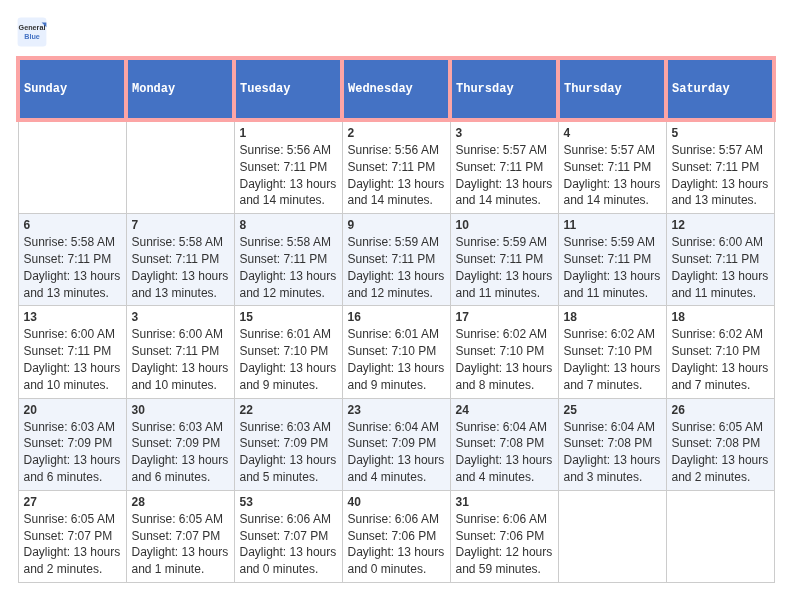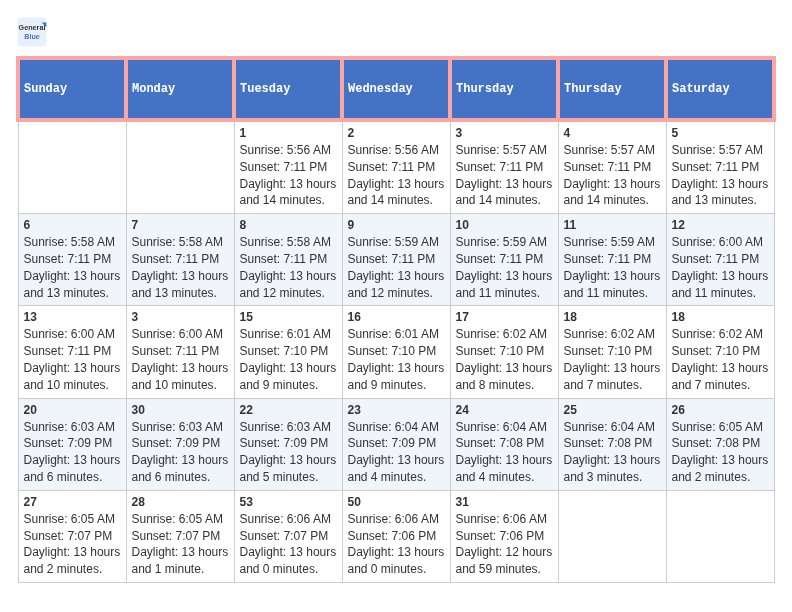--- a/index.html
+++ b/index.html
@@ -294,21 +294,21 @@
 Sunset: 7:07 PM
 Daylight: 13 hours and 1 minute.</div>
         </td>
         <td>
           <span class="day-num">53</span>
           <div class="day-info" style="white-space: pre-line;">Sunrise: 6:06 AM
 Sunset: 7:07 PM
 Daylight: 13 hours and 0 minutes.</div>
         </td>
         <td>
-          <span class="day-num">50</span>
+          <span class="day-num">40</span>
           <div class="day-info" style="white-space: pre-line;">Sunrise: 6:06 AM
 Sunset: 7:06 PM
 Daylight: 13 hours and 0 minutes.</div>
         </td>
         <td>
           <span class="day-num">31</span>
           <div class="day-info" style="white-space: pre-line;">Sunrise: 6:06 AM
 Sunset: 7:06 PM
 Daylight: 12 hours and 59 minutes.</div>
         </td>

